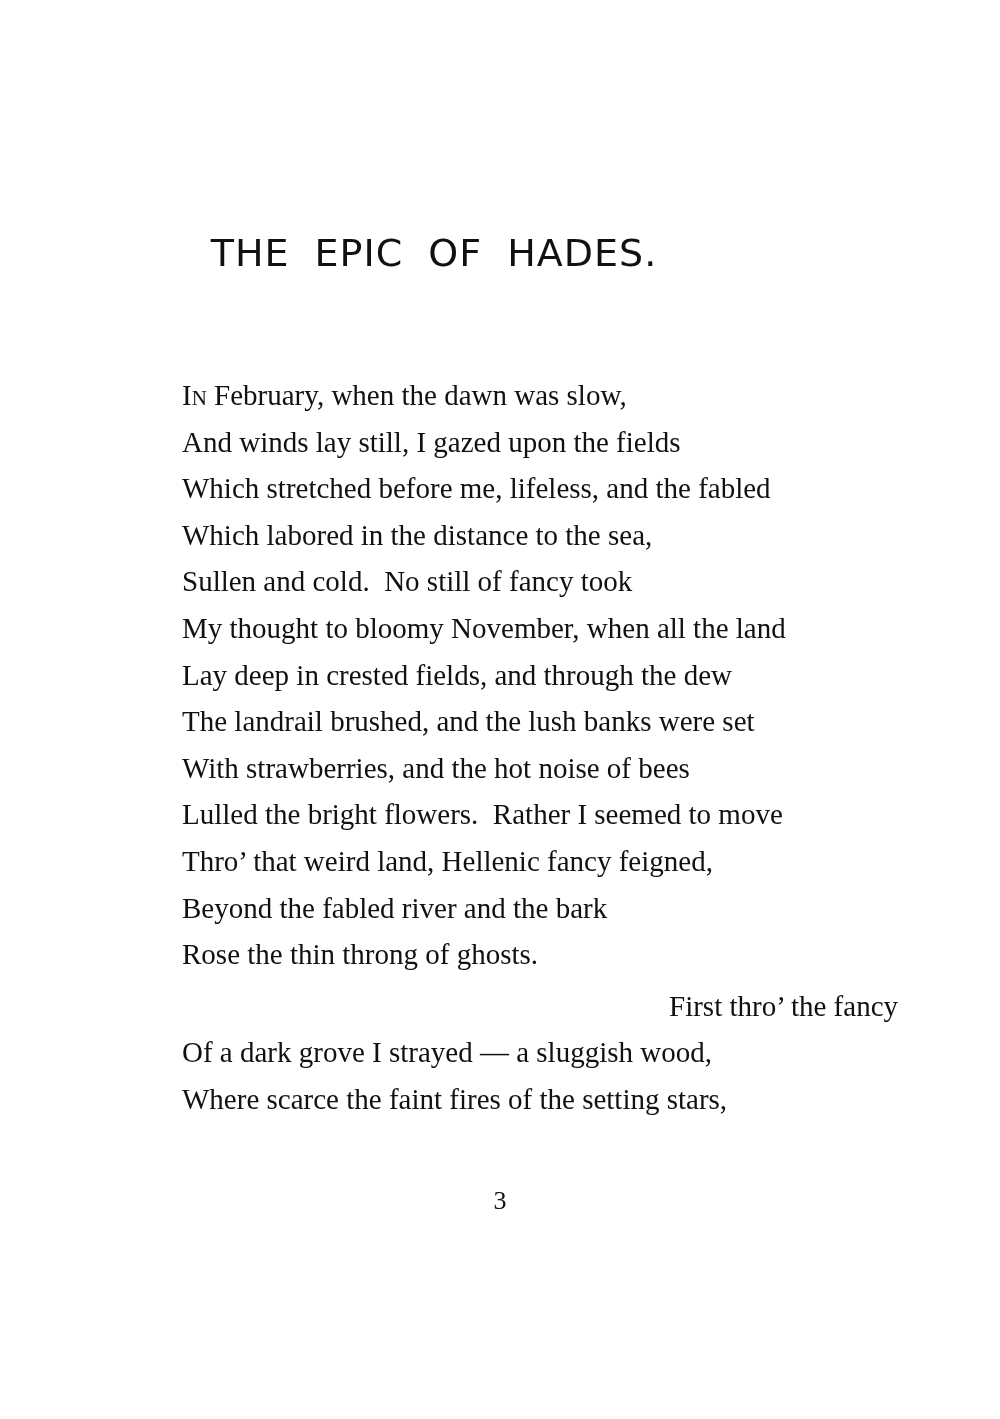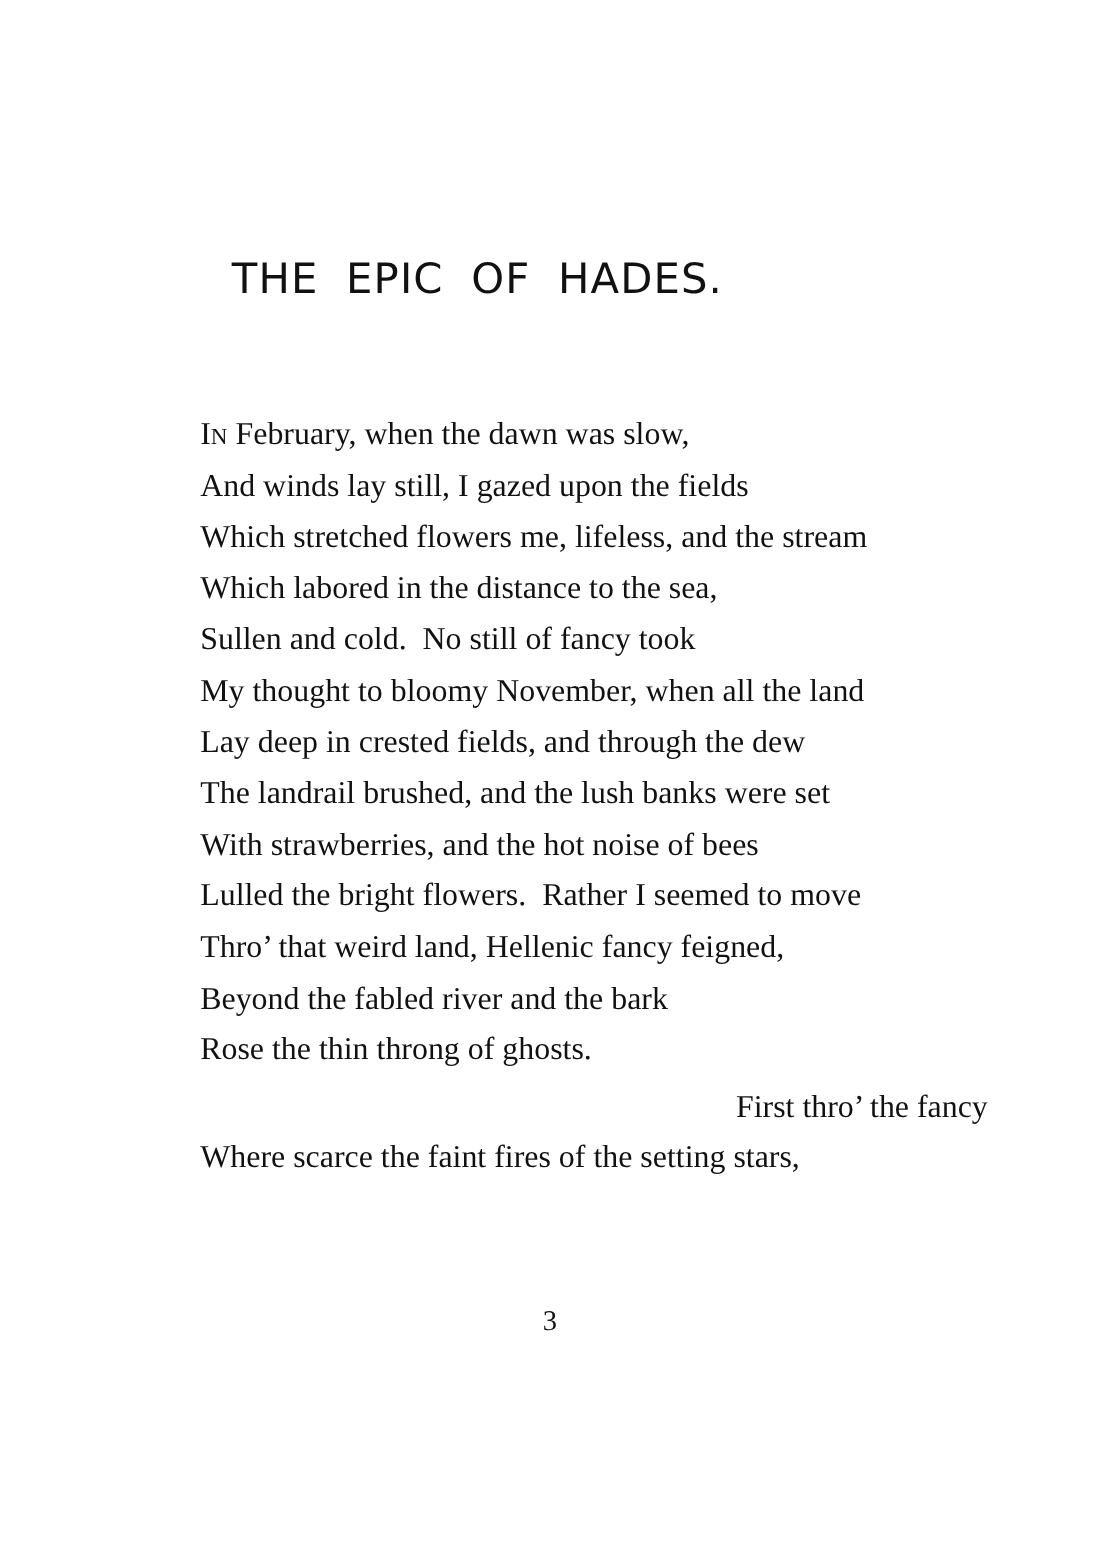--- a/index.html
+++ b/index.html
@@ -25,28 +25,29 @@
   }
 </style>
 </head>
 <body>
 
 <h1 class="title">THE EPIC OF HADES.</h1>
 
 <div class="poem">
   <span class="line"><span>I</span><span class="smallcap">N</span><span> February, when the dawn was slow,</span></span>
   <span class="line">And winds lay still, I gazed upon the fields</span>
-  <span class="line">Which stretched flowers me, lifeless, and the stream</span>
+  <span class="line">Which stretched before me, lifeless, and the fabled</span>
   <span class="line">Which labored in the distance to the sea,</span>
   <span class="line">Sullen and cold.  No still of fancy took</span>
   <span class="line">My thought to bloomy November, when all the land</span>
   <span class="line">Lay deep in crested fields, and through the dew</span>
   <span class="line">The landrail brushed, and the lush banks were set</span>
   <span class="line">With strawberries, and the hot noise of bees</span>
   <span class="line">Lulled the bright flowers.  Rather I seemed to move</span>
   <span class="line">Thro’ that weird land, Hellenic fancy feigned,</span>
   <span class="line">Beyond the fabled river and the bark</span>
   <span class="line">Rose the thin throng of ghosts.</span>
   <span class="line indent">First thro’ the fancy</span>
+  <span class="line">Of a dark grove I strayed — a sluggish wood,</span>
   <span class="line">Where scarce the faint fires of the setting stars,</span>
 </div>
 
 <div class="pagenum">3</div>
 
 </body></html>

